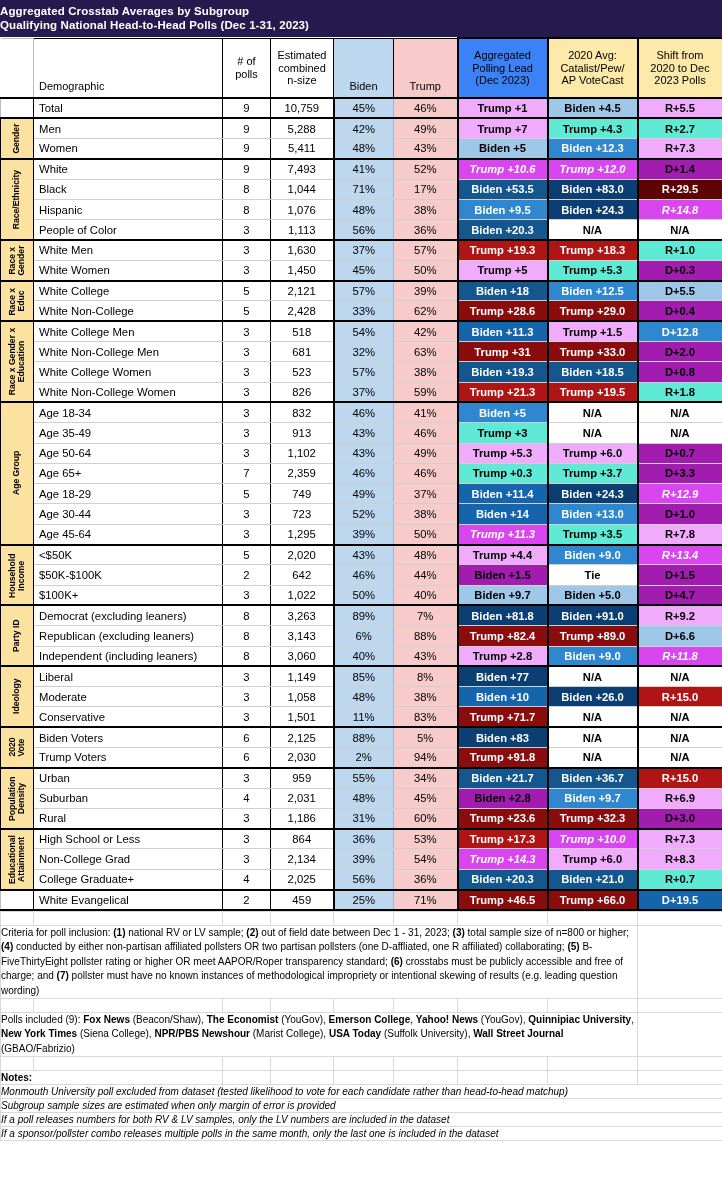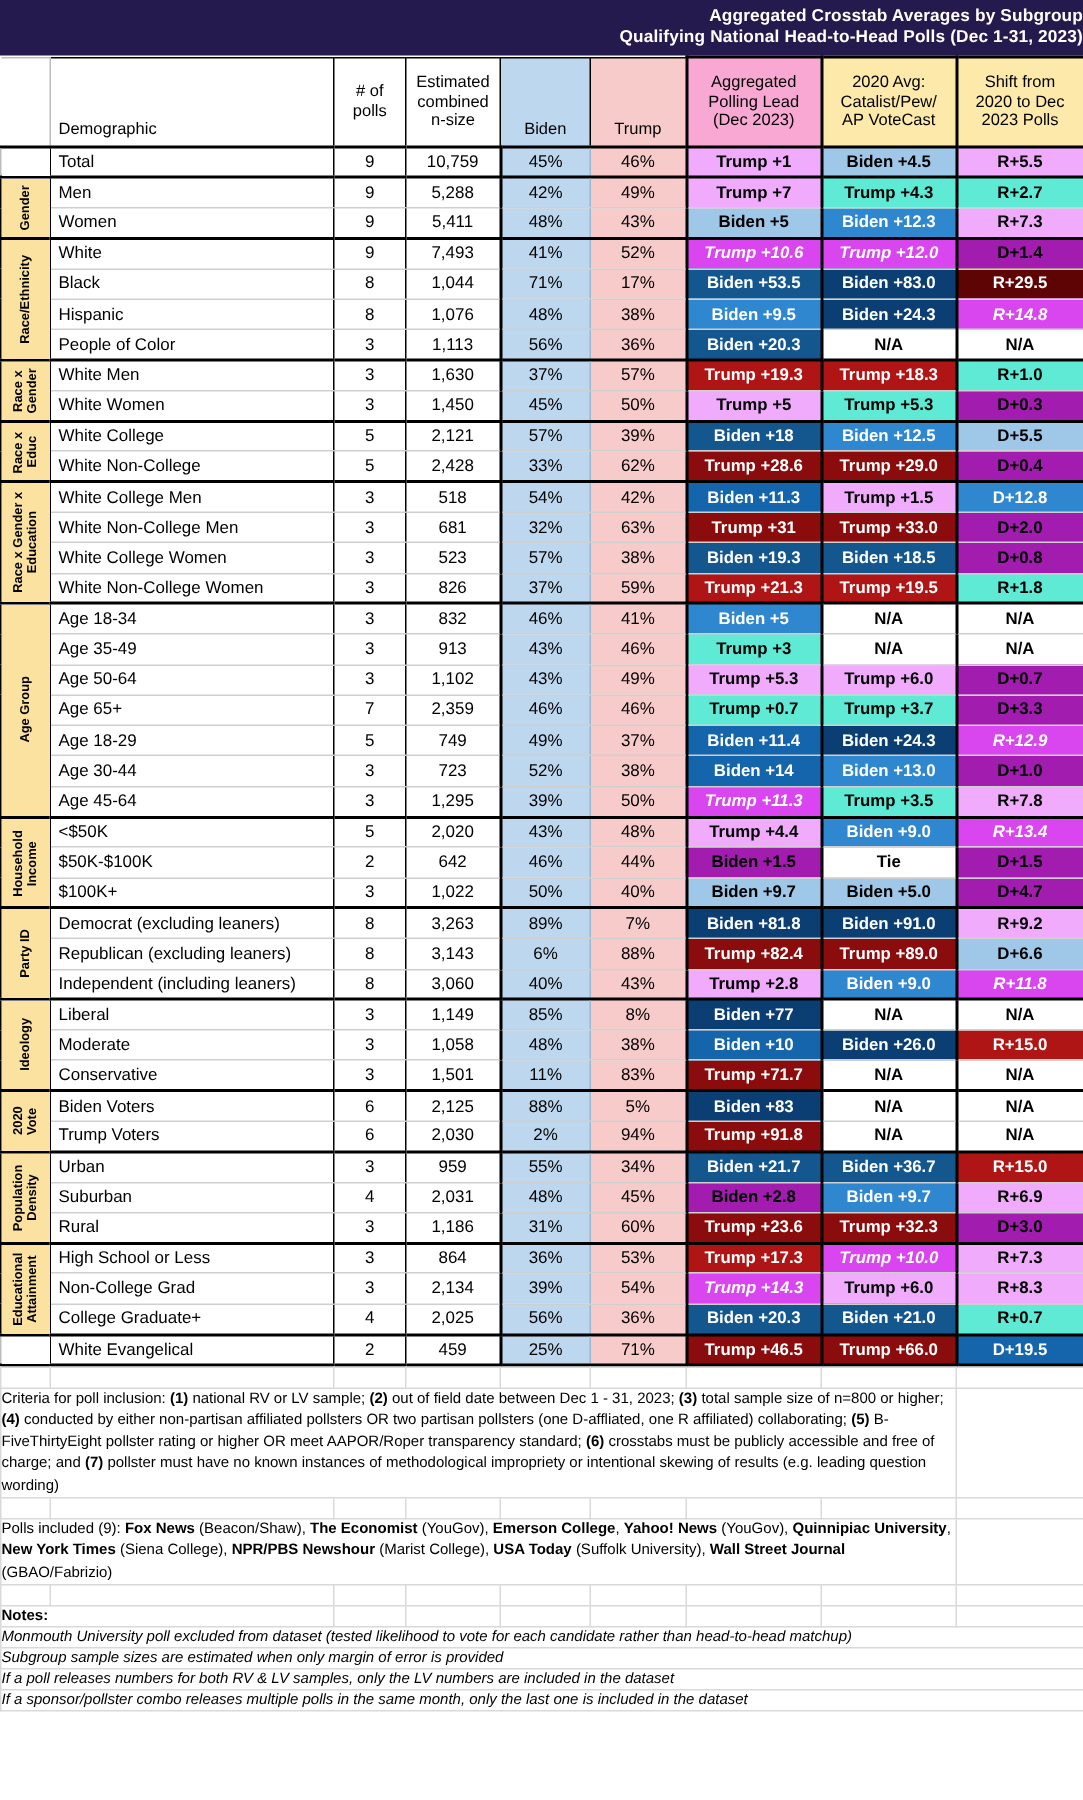--- a/index.html
+++ b/index.html
@@ -8,21 +8,21 @@
     background:#ffffff;
     font-family:"Liberation Sans", sans-serif;
     -webkit-font-smoothing:antialiased;
   }
   #root { width:722px; height:1200px; position:relative; overflow:hidden; }
 
   
   .title-bar{
     background:#241a4e;
     color:#ffffff;
-    text-align:right;
+    text-align:left;
     padding:4px 0 5px 0;
     font-weight:bold;
     font-size:11.5px;
     line-height:14px;
     letter-spacing:.1px;
   }
 
   
   table.grid{
     border-collapse:collapse;
@@ -54,21 +54,21 @@
     text-align:center;
     font-weight:bold;
     font-size:11px;
     line-height:12.5px;
     background:#ffffff;
   }
   .hdr td.h-cat{ border:1px solid #bdbdbd; border-left:none; background:#fff;}
   .hdr td.h-demo{ text-align:left; padding-left:5px; vertical-align:bottom; padding-bottom:5px;}
   .hdr td.h-biden{ background:#bdd7ee; vertical-align:bottom; padding-bottom:5px;}
   .hdr td.h-trump{ background:#f8cbcb; vertical-align:bottom; padding-bottom:5px;}
-  .hdr td.h-lead{ background:#f9a8d4; border:2px solid #000;}
+  .hdr td.h-lead{ background:#3b82f6; border:2px solid #000;}
   .hdr td.h-avg{ background:#fde9a9; border:2px solid #000;}
   .hdr td.h-shift{ background:#fde9a9; border:2px solid #000; border-right:2px solid #000;}
 
   
   tr.drow td{ height:20.3px; border:1px solid #cfcfcf; }
   tr.drow td.cat{
     background:#fbe2a0;
     border-left:1px solid #000;
     border-right:1px solid #000;
     padding:0;
@@ -388,21 +388,21 @@
           <td class="val s-r1">Trump +5.3</td>
           <td class="val s-r1">Trump +6.0</td>
           <td class="val last s-b0">D+0.7</td>
         </tr>
         <tr class="drow">
           <td class="demo">Age 65+</td>
           <td class="num">7</td>
           <td class="numn">2,359</td>
           <td class="pct b">46%</td>
           <td class="pct t">46%</td>
-          <td class="val s-r0">Trump +0.7</td>
+          <td class="val s-r0">Trump +0.3</td>
           <td class="val s-r0">Trump +3.7</td>
           <td class="val last s-b0">D+3.3</td>
         </tr>
         <tr class="drow">
           <td class="demo">Age 18-29</td>
           <td class="num">5</td>
           <td class="numn">749</td>
           <td class="pct b">49%</td>
           <td class="pct t">37%</td>
           <td class="val s-b3">Biden +11.4</td>

